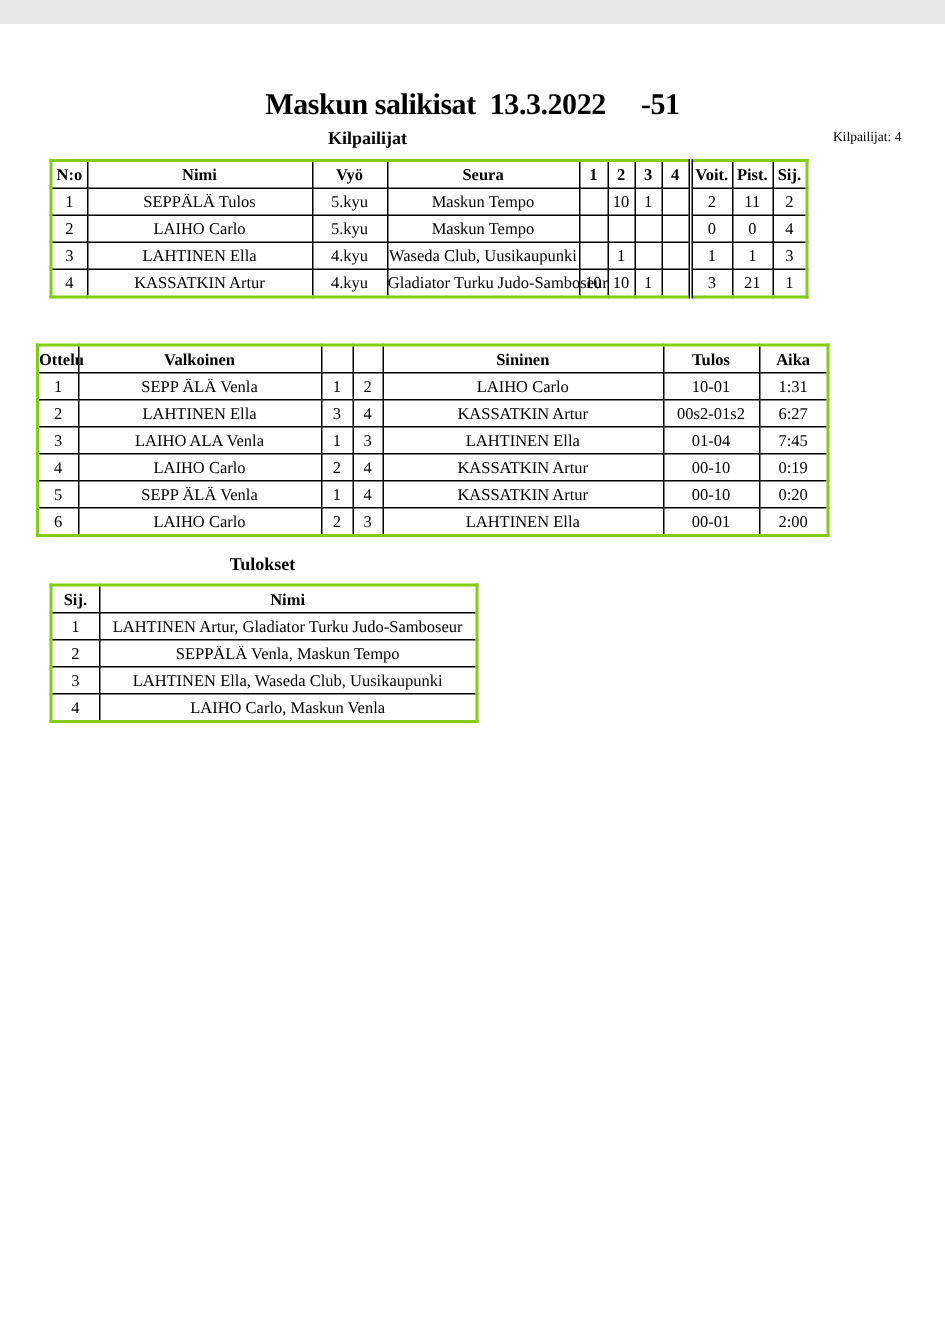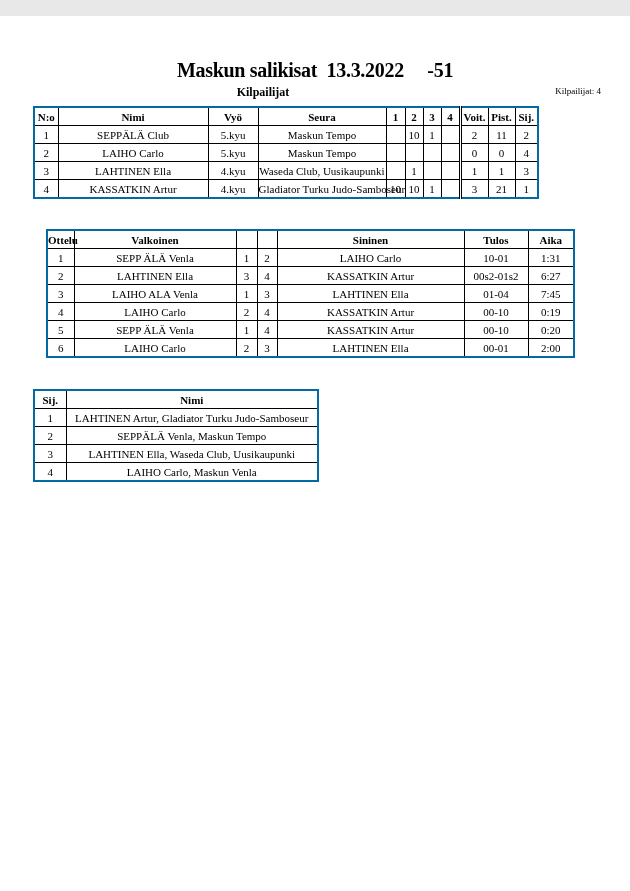--- a/index.html
+++ b/index.html
@@ -7,44 +7,44 @@
     position:relative; width:630px; height:891px; margin:16px auto;
     background:#ffffff; color:#000;
     font-family:Liberation Serif, serif;
   }
   .abs { position:absolute; }
   .doc-title {
     left:0; top:43px; width:630px; text-align:center;
     font-size:20px; font-weight:bold; white-space:pre; letter-spacing:-0.3px;
   }
   .sec-title { font-size:12px; font-weight:bold; text-align:center; white-space:nowrap; }
-  .t1-title  { left:0;  top:69px;  width:490px;padding-left:18px; }
+  .t1-title  { left:0;  top:69px;  width:490px; }
   .t2-title  { left:33px; top:191px; width:527px; }
   .t3-title  { left:33px; top:353px; width:284px; }
   .count-note { top:70px; right:29px; font-size:9px; text-align:center; white-space:nowrap; }
 
   table.doc {
     border-collapse:collapse; table-layout:fixed;
     font-size:11px; background:transparent;
   }
   table.doc td, table.doc th {
     border:1px solid #000; padding:0; margin:0;
     height:17px; overflow:visible; white-space:nowrap;
     text-align:center; vertical-align:middle; font-weight:normal;
   }
   table.doc th { font-weight:bold; }
-  table.doc { border:2px solid #0369a1; }
+  table.doc { border:2px solid #84cc16; }
   .al { text-align:left; padding-left:6px; }
   .hdr-left { text-align:left; padding-left:1px; }
   .dbl { border-left:3px double #000 !important; }
   .no-r { border-right:hidden; }
   .no-l { border-left:hidden; }
 
   #tbl-kilpailijat { left:33px; top:90px;  width:504px; }
-  #tbl-ottelut     { left:46px; top:213px; width:527px; }
+  #tbl-ottelut     { left:24px; top:213px; width:527px; }
   #tbl-tulokset    { left:33px; top:373px; width:284px; }
 </style>
 </head>
 <body>
 
 <div class="page">
 
   <div class="abs doc-title">Maskun salikisat  13.3.2022     -51</div>
 
   <div class="abs sec-title t1-title">Kilpailijat</div>
@@ -73,21 +73,21 @@
       <th>1</th>
       <th>2</th>
       <th>3</th>
       <th>4</th>
       <th class="dbl">Voit.</th>
       <th>Pist.</th>
       <th>Sij.</th>
     </tr>
     <tr>
       <td>1</td>
-      <td class="al">SEPPÄLÄ Club</td>
+      <td class="al">SEPPÄLÄ Tulos</td>
       <td>5.kyu</td>
       <td class="al">Maskun Tempo</td>
       <td></td>
       <td>10</td>
       <td>1</td>
       <td></td>
       <td class="dbl">2</td>
       <td>11</td>
       <td>2</td>
     </tr>
@@ -204,20 +204,21 @@
       <td class="al">LAIHO Carlo</td>
       <td>2</td>
       <td>3</td>
       <td class="al">LAHTINEN Ella</td>
       <td>00-01</td>
       <td>2:00</td>
     </tr>
   </tbody>
     </table>
 
+  <div class="abs sec-title t3-title">Tulokset</div>
 
   <table class="doc abs" id="tbl-tulokset">
     <colgroup>
       <col style="width:32px">
         <col style="width:252px">
     </colgroup>
     <tbody>
         <tr>
       <th>Sij.</th>
       <th>Nimi</th>

